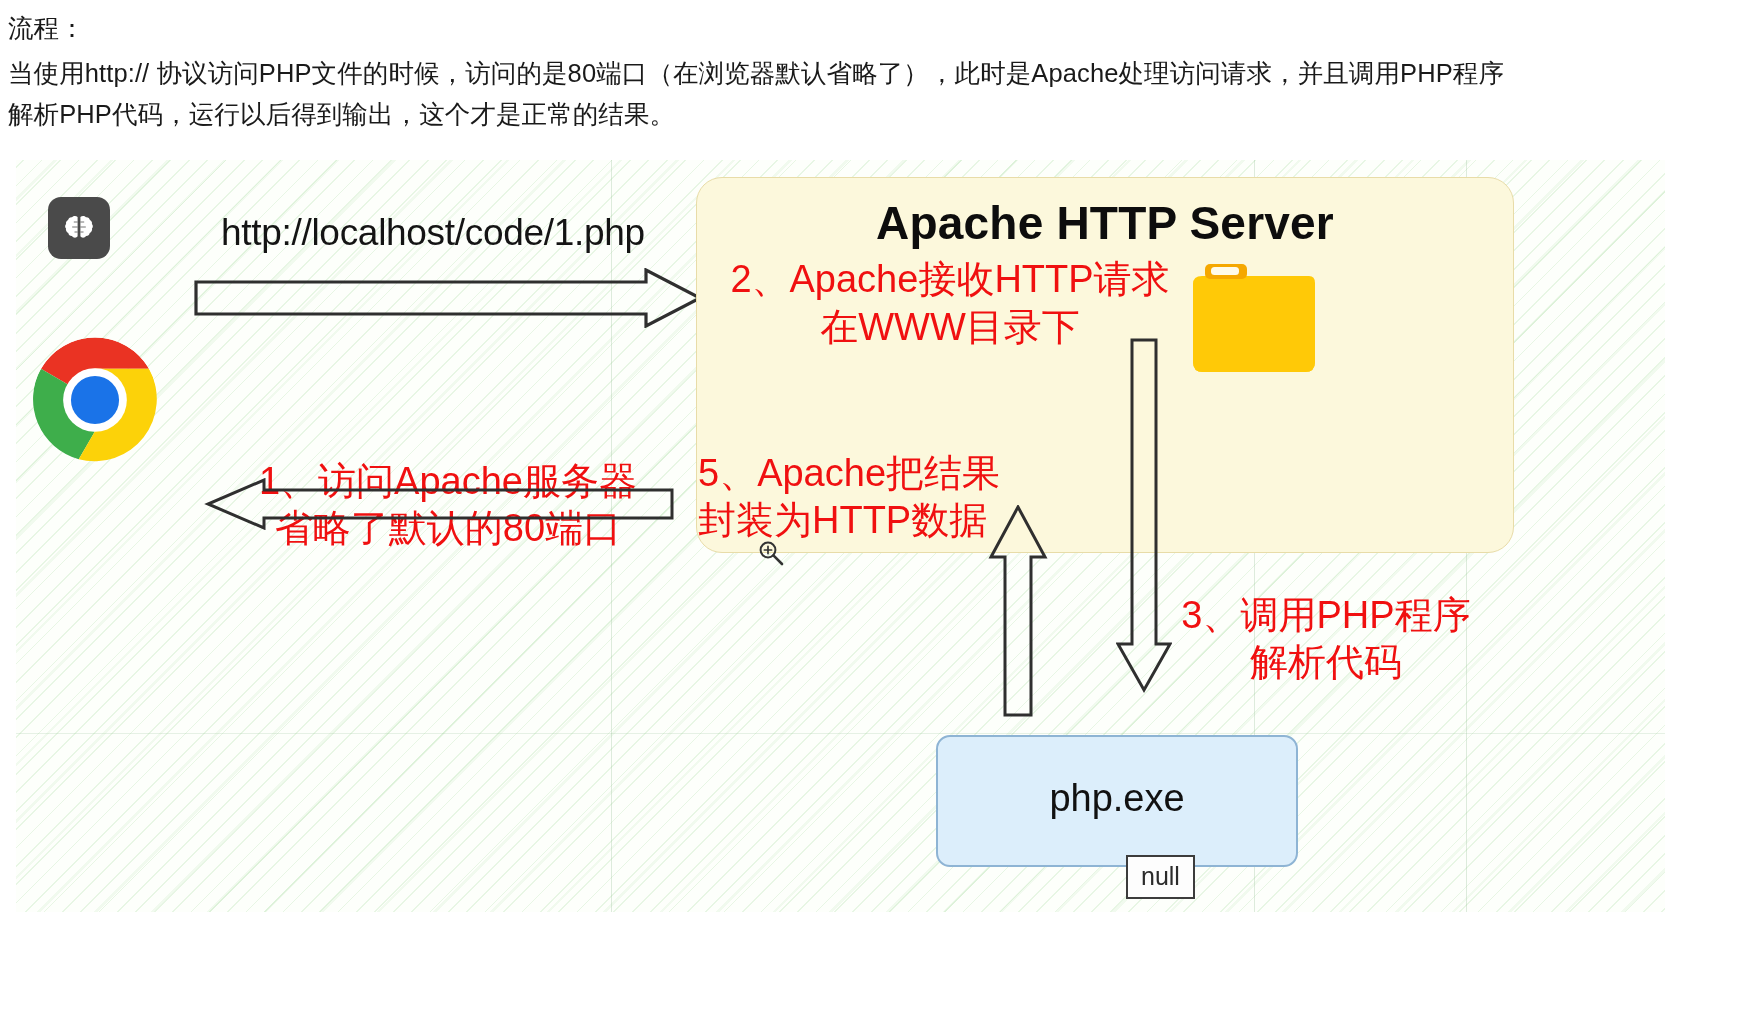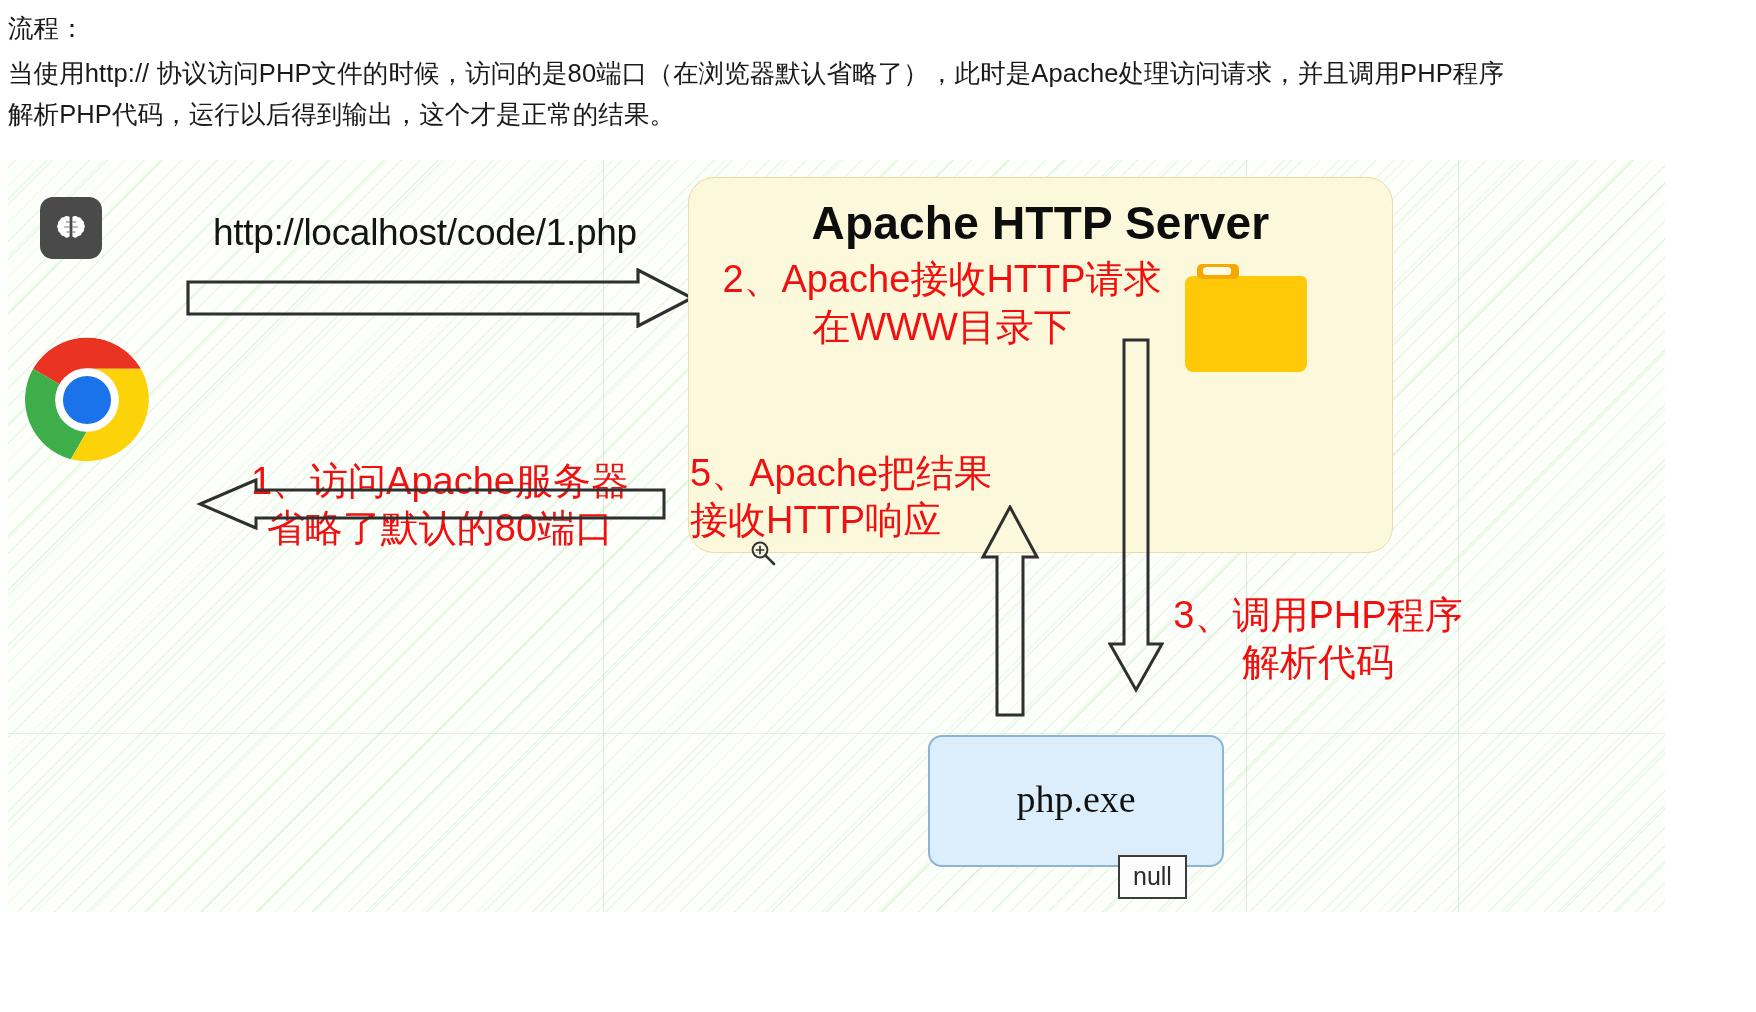--- a/index.html
+++ b/index.html
@@ -34,21 +34,21 @@
   #hdr-para {
     color: #1a1a1a;
     font-size: 25.5px;
     line-height: 41px;
     letter-spacing: 0.05px;
   }
 
   
   #diagram {
     position: absolute;
-    left: 8px; top: 160px;
+    left: 16px; top: 160px;
     width: 1665px; height: 752px;
     overflow: hidden;
     background-color: #fdfffb;
     background-image:
       repeating-linear-gradient(
         -45deg,
         rgba(120, 200, 110, 0.16) 0px,
         rgba(120, 200, 110, 0.16) 1.2px,
         rgba(255,255,255,0) 1.2px,
         rgba(255,255,255,0) 13px
@@ -118,21 +118,21 @@
     white-space: nowrap;
     font-family: "Liberation Sans", "DejaVu Sans", sans-serif;
   }
   .red-note .ln { display: block; }
   .ctr { text-align: center; }
 
   
   #apache-box {
     position: absolute;
     left: 680px; top: 17px;
-    width: 705px; height: 376px;
+    width: 818px; height: 376px;
     background: #fcf8dc;
     border: 1.6px solid #e8dca8;
     border-radius: 26px;
   }
   #apache-title {
     position: absolute;
     left: 0; right: 0;
     top: 18px;
     text-align: center;
     font-size: 46px;
@@ -155,25 +155,24 @@
   #folder-icon {
     position: absolute;
     left: 490px; top: 80px;
     width: 128px; height: 118px;
   }
 
   
   #php-box {
     position: absolute;
     left: 920px; top: 575px;
-    width: 296px; height: 132px;
+    width: 362px; height: 132px;
     background: #dceefb;
     border: 2px solid #8eb4d4;
     border-radius: 14px;
-    font-family: Liberation Serif, serif;
   }
   #php-label {
     position: absolute;
     left: 0; right: 0; top: 40px;
     text-align: center;
     font-size: 38px;
     color: #111111;
   }
 
   
@@ -285,21 +284,21 @@
       <path d="M6 38 H128 V104 q0 10-10 10 H16 q-10 0-10-10 Z" fill="#ffc907"></path>
     </svg>
   </div>
 
   <svg class="arrow-svg" style="left:188px; top:318px; width:470px; height:52px;" viewBox="0 0 470 52">
     <path d="M468 12 L60 12 L60 2 L4 26 L60 50 L60 40 L468 40 Z" fill="none" stroke="#2f2f2f" stroke-width="3.0" stroke-linejoin="miter"></path>
   </svg>
 
   <div class="red-note" style="left:682px; top:290px;">
     <span class="ln">5、Apache把结果</span>
-    <span class="ln">接收HTTP响应</span>
+    <span class="ln">封装为HTTP数据</span>
   </div>
 
 
   <svg class="arrow-svg" style="left:1100px; top:178px; width:56px; height:356px;" viewBox="0 0 56 356">
     <path d="M16 2 L40 2 L40 306 L54 306 L28 352 L2 306 L16 306 Z" fill="none" stroke="#2f2f2f" stroke-width="3.0" stroke-linejoin="miter"></path>
   </svg>
 
   <svg class="arrow-svg" style="left:972px; top:345px; width:60px; height:212px;" viewBox="0 0 60 212">
     <path d="M30 2 L57 52 L43 52 L43 210 L17 210 L17 52 L3 52 Z" fill="none" stroke="#2f2f2f" stroke-width="3.0" stroke-linejoin="miter"></path>
   </svg>

